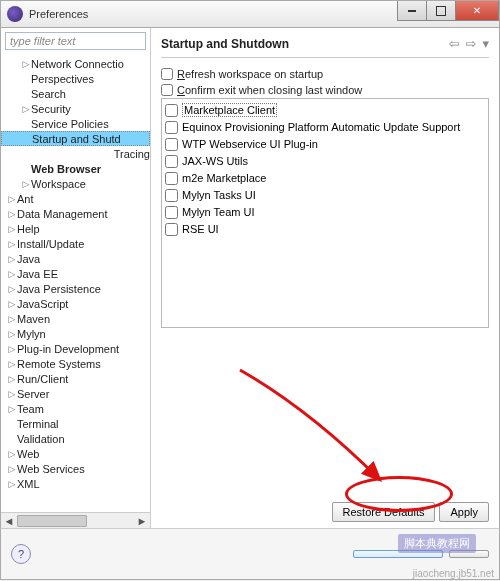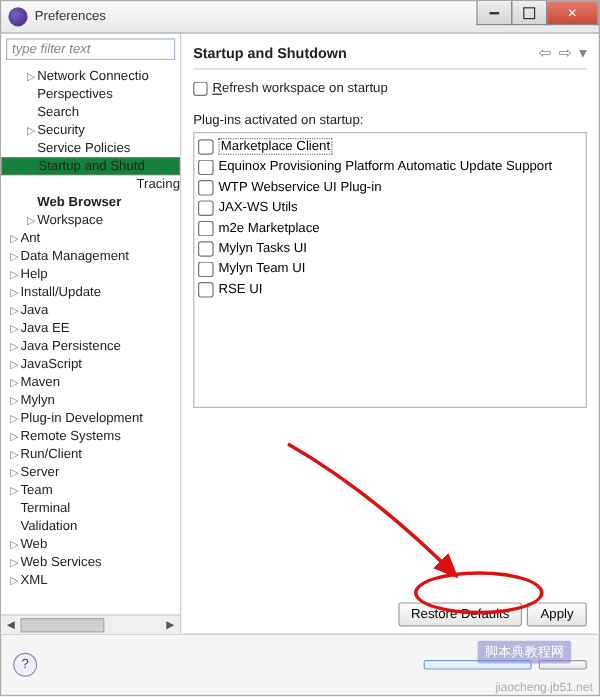--- a/index.html
+++ b/index.html
@@ -15,21 +15,21 @@
 .winbtn.max::before { content: ""; width: 8px; height: 8px; border: 1px solid #333; }
 .winbtn.close::before { content: "✕"; font-size: 10px; }
 
 .content { display: flex; height: 500px; border-left: 1px solid #aaa; border-right: 1px solid #aaa; background: #fff; }
 
 .sidebar { width: 150px; border-right: 1px solid #ccc; display: flex; flex-direction: column; background: #fff; }
 .filter { margin: 4px; border: 1px solid #abc; padding: 2px 4px; color: #888; font-style: italic; }
 .tree { flex: 1; overflow: hidden; padding: 2px 0; }
 .tree-item { display: flex; align-items: center; padding: 0 0 0 6px; height: 15px; white-space: nowrap; overflow: hidden; color: #222; cursor: default; }
 .tree-item .arrow { width: 10px; color: #787878; font-size: 9px; display: inline-block; text-align: center; }
-.tree-item.selected { background: #15803d; border: 1px dotted #888; }
+.tree-item.selected { background: #7dd3fc; border: 1px dotted #888; }
 .sidebar-scroll { height: 16px; border-top: 1px solid #ccc; display: flex; align-items: center; background: #efefef; }
 .sidebar-scroll .sbtn { width: 16px; height: 14px; display: flex; align-items: center; justify-content: center; color: #555; }
 .sidebar-scroll .track { flex: 1; position: relative; height: 14px; }
 .sidebar-scroll .thumb { position: absolute; left: 0; width: 60%; height: 12px; top: 1px; background: #cfcfcf; border: 1px solid #aaa; border-radius: 1px; }
 
 .main { flex: 1; display: flex; flex-direction: column; padding: 8px 10px 6px 10px; }
 .main-header { display: flex; align-items: center; border-bottom: 1px solid #ccc; padding-bottom: 6px; margin-bottom: 8px; }
 .main-header h1 { font-size: 12px; font-weight: bold; flex: 1; color: #222; }
 .nav-arrows { display: flex; gap: 6px; color: #888; }
 .nav-arrows span { font-size: 13px; }
@@ -210,22 +210,25 @@
         <span>⇦</span>
         <span>⇨</span>
         <span>▾</span>
       </div>
     </div>
 
     <div class="chk">
       <input type="checkbox" style="">
       <label><u>R</u>efresh workspace on startup</label>
     </div>
-
-    <div class="section-label">Plug-ins activated on startup:</div>
+    <div class="chk">
+      <input type="checkbox" style="">
+      <label><u>C</u>onfirm exit when closing last window</label>
+    </div>
+
     <div class="plugin-list" id="plugins">
         <div class="pl-item sel">
           <input type="checkbox" style="">
           <span>Marketplace Client</span>
         </div>
         <div class="pl-item">
           <input type="checkbox" style="">
           <span>Equinox Provisioning Platform Automatic Update Support</span>
         </div>
         <div class="pl-item">

